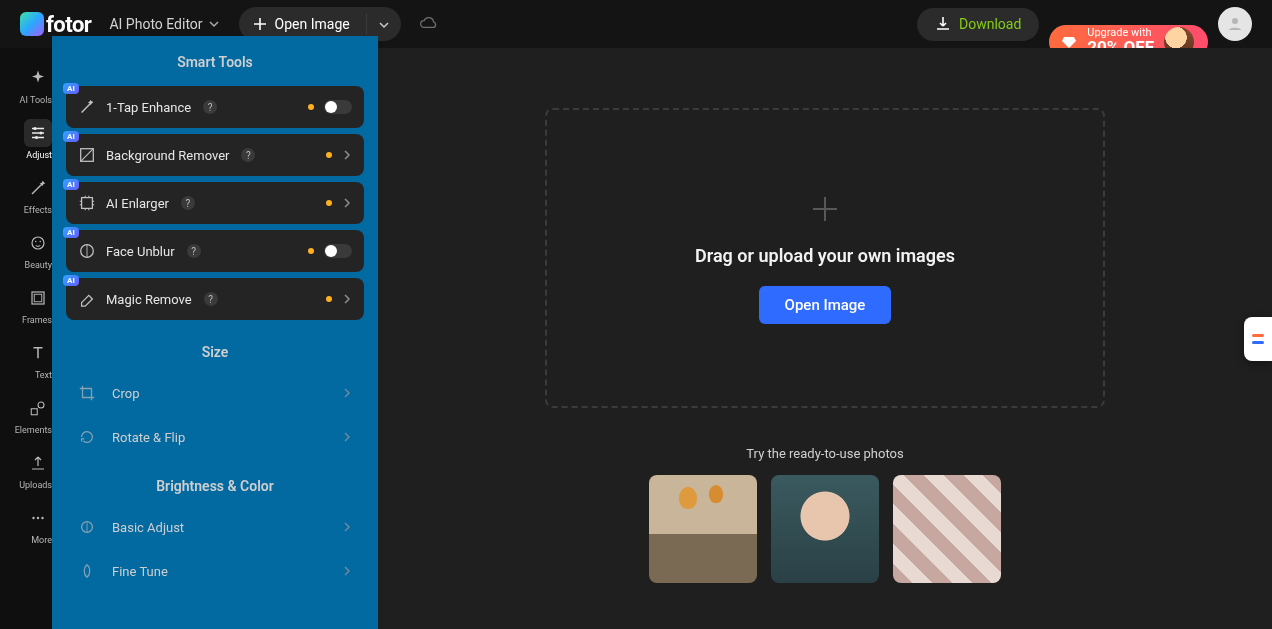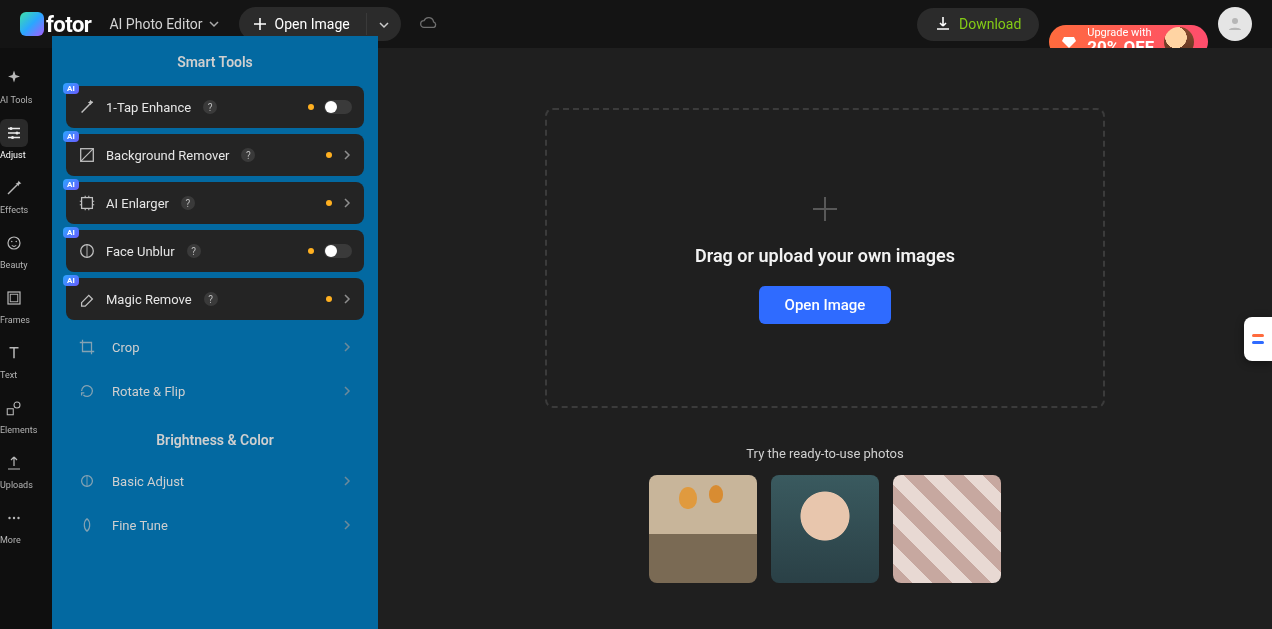--- a/index.html
+++ b/index.html
@@ -57,21 +57,21 @@
     background: #e5e5e5; display: flex; align-items: center; justify-content: center; cursor: pointer;
   }
   .avatar svg { width: 18px; height: 18px; opacity: .5; }
 
   
   .rail {
     position: absolute; top: 48px; left: 0; bottom: 0; width: 52px;
     background: #0f0f0f; display: flex; flex-direction: column; align-items: center; padding-top: 8px;
   }
   .rail-item {
-    width: 52px; padding: 8px 0 6px; display: flex; flex-direction: column; align-items: flex-start;
+    width: 52px; padding: 8px 0 6px; display: flex; flex-direction: column; align-items: flex-end;
     gap: 3px; font-size: 9px; color: #b5b5b5; cursor: pointer;
   }
   .rail-item.active { color: #fff; }
   .rail-item.active .ri-ico { background: #2a2a2a; }
   .ri-ico { width: 28px; height: 28px; border-radius: 6px; display:flex;align-items:center;justify-content:center; }
   .ri-ico svg { width: 18px; height: 18px; opacity: .9; }
 
   
   .panel {
     position: absolute; top: 36px; left: 52px; bottom: 0; width: 326px;
@@ -387,20 +387,21 @@
     <span class="t-label">Magic Remove</span>
     <span class="t-help">?</span>
     <div class="t-trail">
       <span class="credit-dot"></span>
       <svg class="row-chevron" viewBox="0 0 10 10">
           <path d="M3 1l4 4-4 4" stroke="#bbb" stroke-width="1.5" fill="none"></path>
         </svg>
     </div>
   </div>
 
+  <div class="section-title">Size</div>
 
   <div class="plain-row">
     <svg class="t-ico" viewBox="0 0 20 20">
         <path d="M5 2v13h13M2 5h13v13" stroke="#bbb" stroke-width="1.4" fill="none"></path>
       </svg>
     <span class="t-label">Crop</span>
     <svg class="row-chevron" viewBox="0 0 10 10">
         <path d="M3 1l4 4-4 4" stroke="#999" stroke-width="1.5" fill="none"></path>
       </svg>
   </div>

